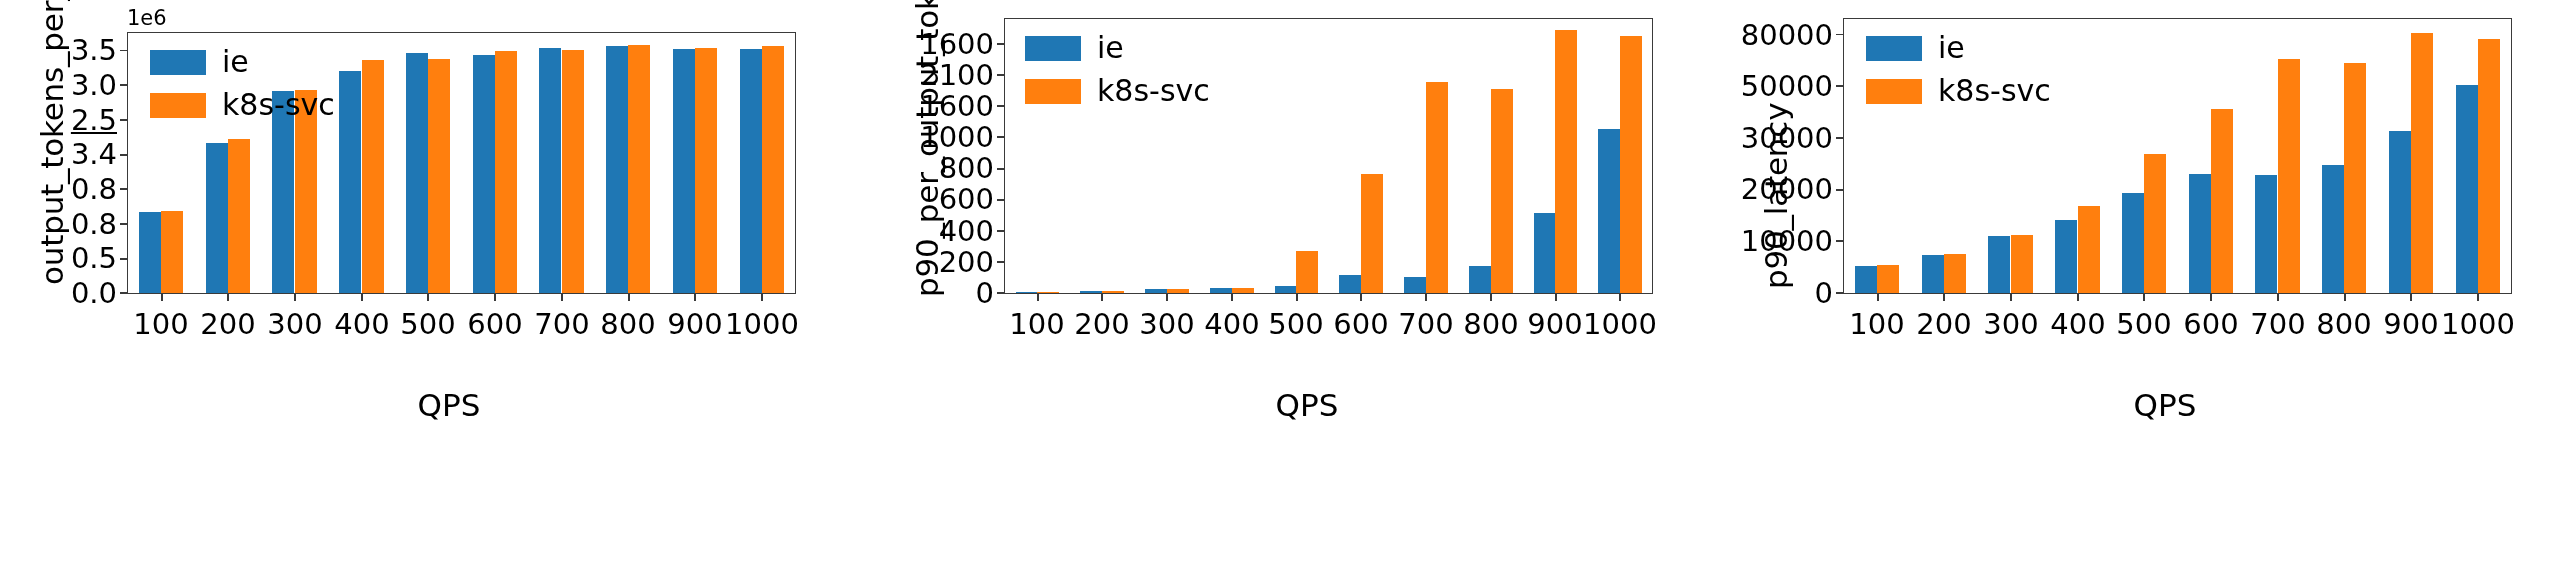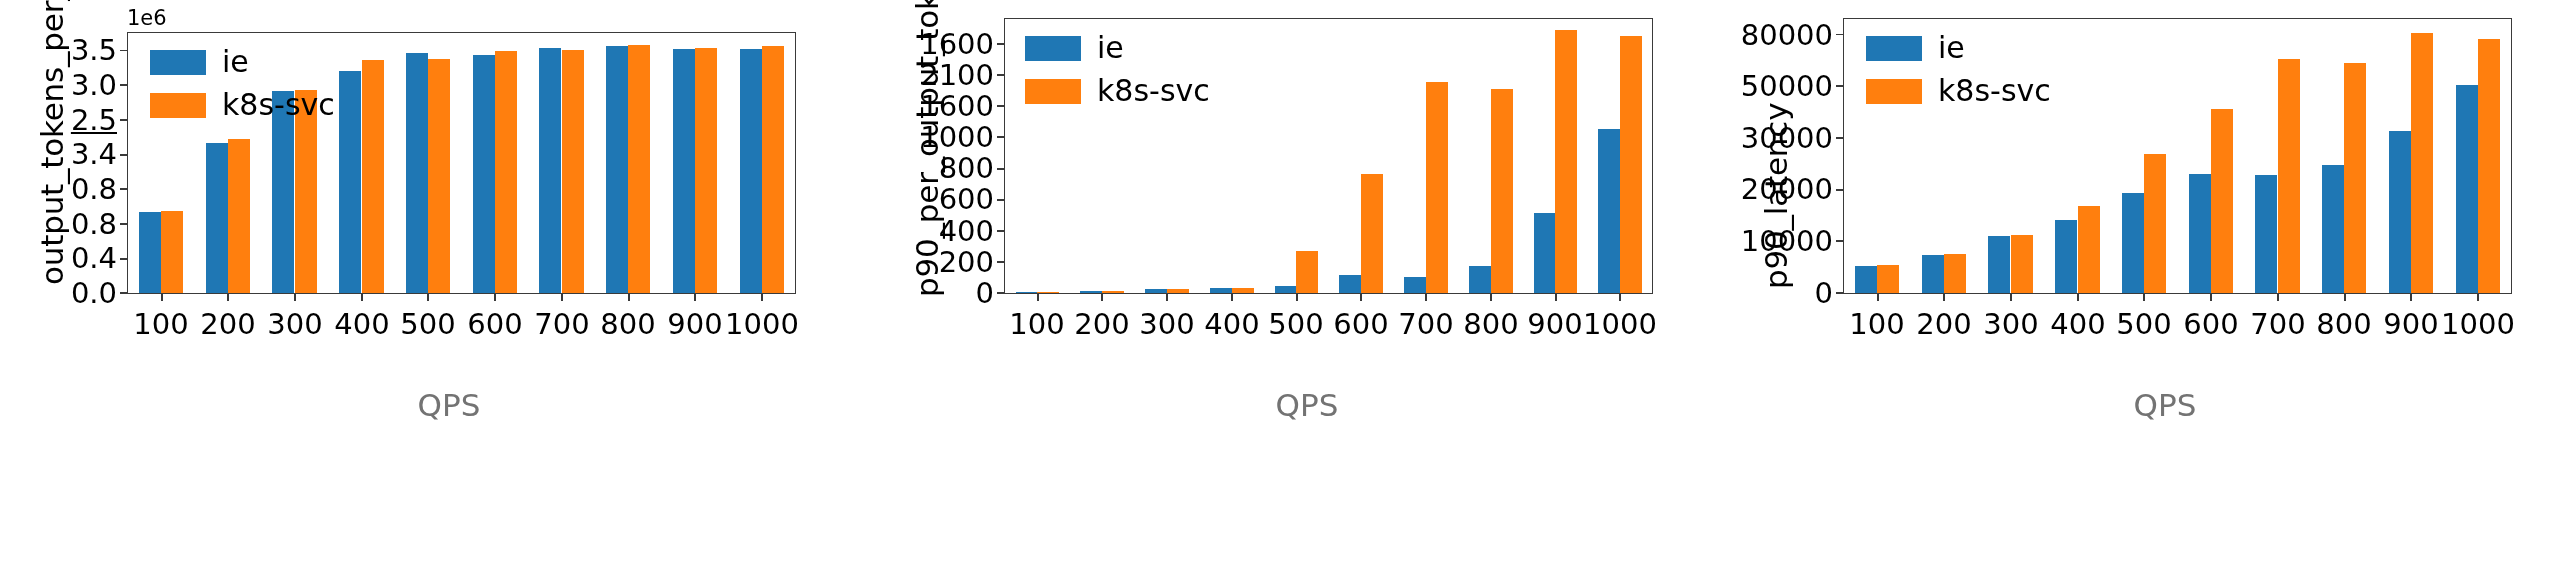--- a/index.html
+++ b/index.html
@@ -86,21 +86,21 @@
     width:1.6px;
     height:8px;
     background:#3a3a3a;
   }
 
   .xlabel{
     position:absolute;
     width:100%;
     text-align:center;
     font-size:31px;
-    color:#737373;
+    color:#000000;
   }
   .p1 .xlabel{ top:387px; left:20px; }
   .p2 .xlabel{ top:387px; left:20px; }
   .p3 .xlabel{ top:387px; left:20px; }
 
   
   .plotarea{
     position:absolute;
     left:0;top:0;right:0;bottom:0;
     overflow:hidden;
@@ -179,21 +179,21 @@
           <span class="legend-swatch ie"></span>
           <span class="legend-label">ie</span>
         </div>
         <div class="legend-row">
           <span class="legend-swatch svc"></span>
           <span class="legend-label">k8s-svc</span>
         </div>
       </div>
     <div class="ytick" style="top: 260px; right: 667px;">0.0</div>
         <div class="ytick-mark" style="top: 259px; left: -8px;"></div>
-        <div class="ytick" style="top: 225px; right: 667px;">0.4</div>
+        <div class="ytick" style="top: 225px; right: 667px;">0.5</div>
         <div class="ytick-mark" style="top: 225px; left: -8px;"></div>
         <div class="ytick" style="top: 191px; right: 667px;">0.8</div>
         <div class="ytick-mark" style="top: 190px; left: -8px;"></div>
         <div class="ytick" style="top: 156px; right: 667px;">0.8</div>
         <div class="ytick-mark" style="top: 155px; left: -8px;"></div>
         <div class="ytick" style="top: 121px; right: 667px;">3.4</div>
         <div class="ytick-mark" style="top: 121px; left: -8px;"></div>
         <div class="ytick" style="top: 87px; right: 667px; text-decoration: underline;">2.5</div>
         <div class="ytick-mark" style="top: 86px; left: -8px;"></div>
         <div class="ytick" style="top: 52px; right: 667px;">3.0</div>

